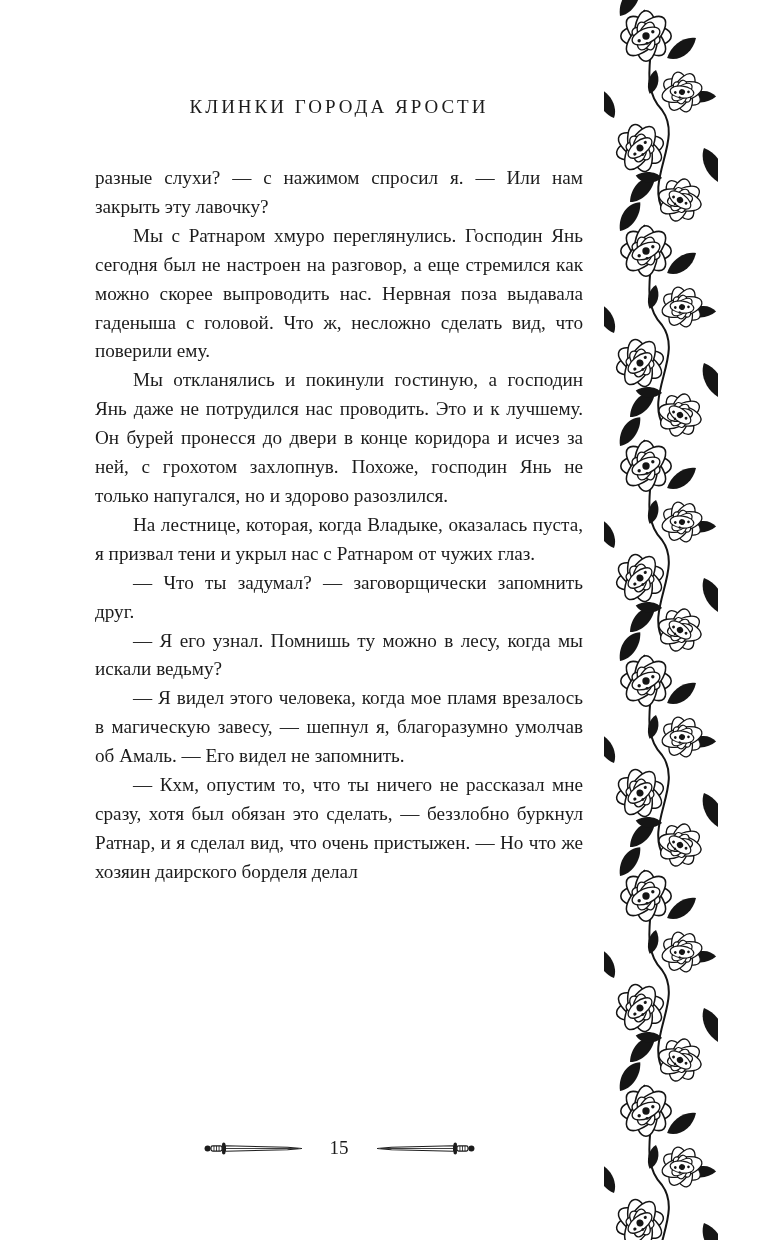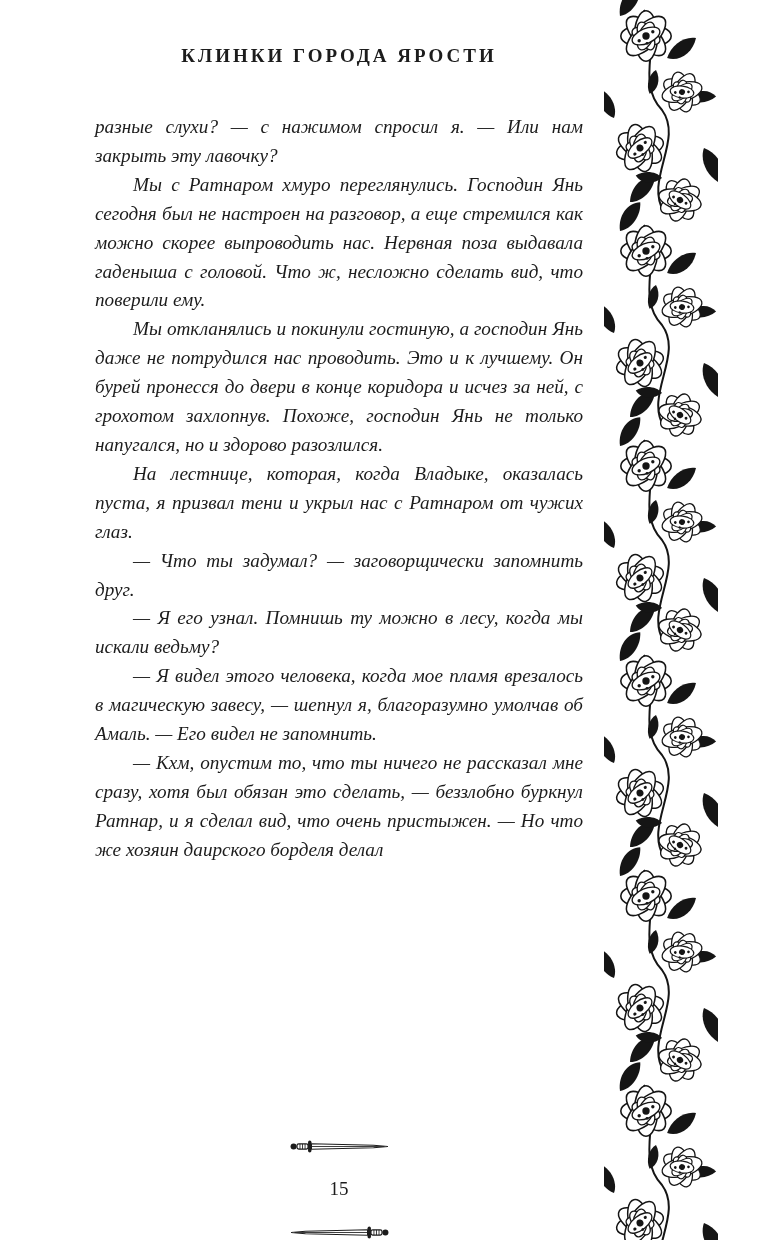--- a/index.html
+++ b/index.html
@@ -20,47 +20,46 @@
     width:114px;
     height:1240px;
   }
   .content {
     position:absolute;
     left:95px;
     top:0;
     width:488px;
   }
   .header-title {
-    margin-top:45px;
+    margin-top:96px;
     text-align:center;
     font-size:19px;
     letter-spacing:3px;
-    font-weight:700;
+    font-weight:400;
     white-space:nowrap;
   }
   .body-text {
     margin-top:46px;
     font-size:19.2px;
     line-height:28.9px;
     text-align:justify;
     hyphens:auto;
     -webkit-hyphens:auto;
   }
-  .body-text p { text-indent:38px;font-style:italic; }
+  .body-text p { text-indent:38px; }
   .body-text p.no-indent { text-indent:0; }
   .footer {
     position:absolute;
     left:95px;
     width:488px;
     top:1138px;
     display:flex;
     align-items:center;
     justify-content:center;
     gap:24px;
-    flex-direction:column;
   }
   .page-number {
     font-size:19px;
     line-height:1;
     padding-bottom:2px;
   }
   .dagger { display:block; }
   .dagger.flip { transform:scaleX(-1); }
 </style>
 </head>

